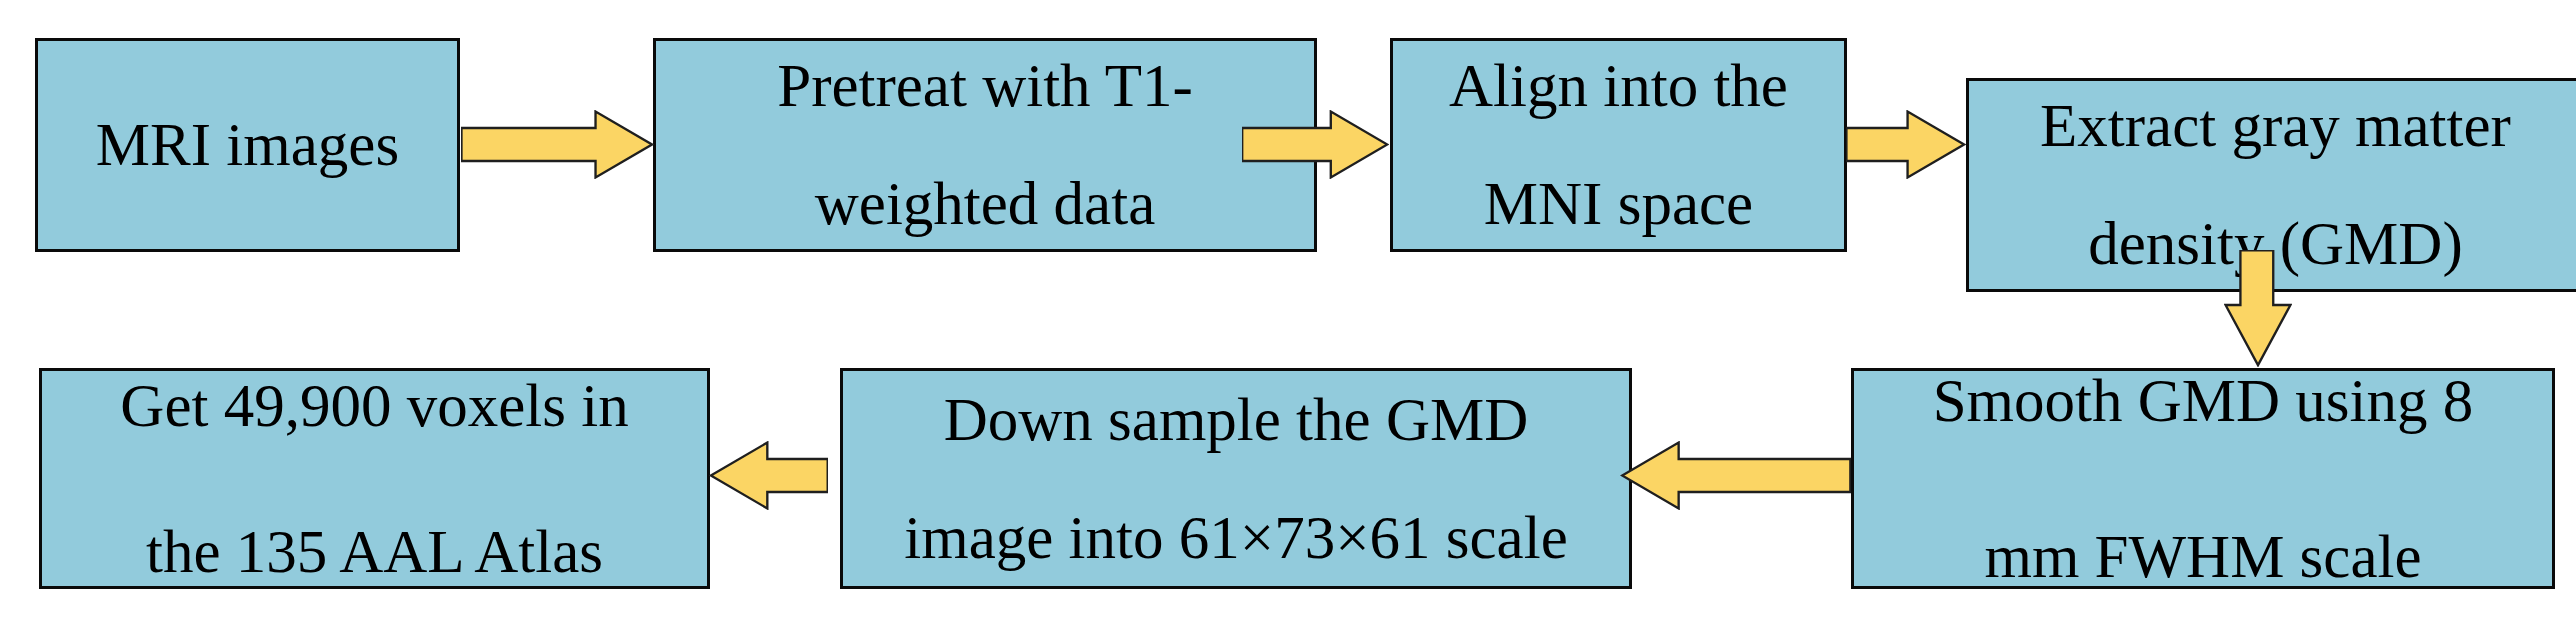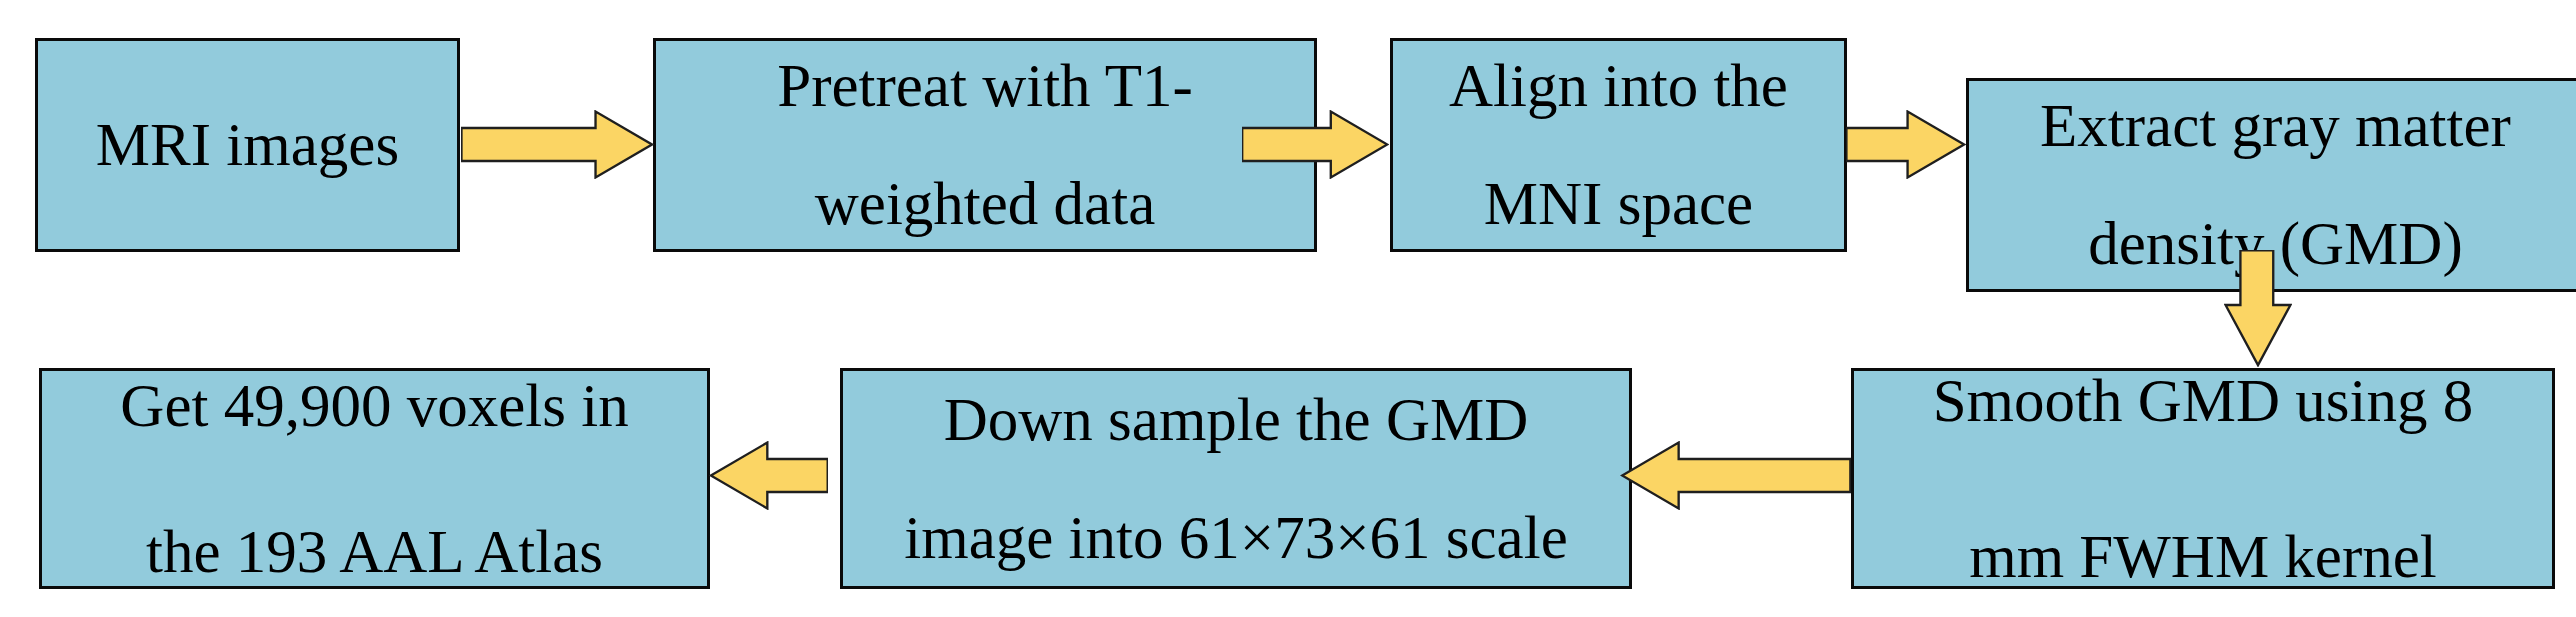--- a/index.html
+++ b/index.html
@@ -70,31 +70,31 @@
     <div class="line">MNI space</div>
   </div>
 
   <div class="box b4">
     <div class="line">Extract gray matter</div>
     <div class="line">density (GMD)</div>
   </div>
 
   <div class="box b5">
     <div class="line">Smooth GMD using 8</div>
-    <div class="line">mm FWHM kernel</div>
+    <div class="line">mm FWHM scale</div>
   </div>
 
   <div class="box b6">
     <div class="line">Down sample the GMD</div>
     <div class="line">image into 61×73×61 scale</div>
   </div>
 
   <div class="box b7">
     <div class="line">Get 49,900 voxels in</div>
-    <div class="line">the 193 AAL Atlas</div>
+    <div class="line">the 135 AAL Atlas</div>
   </div>
 
   <svg class="arrow a1" width="193" height="69" viewBox="0 0 245 88">
     <polygon points="0,23 171,23 171,2 243,44 171,86 171,65 0,65"></polygon>
   </svg>
 
   <svg class="arrow a2" width="147" height="69" viewBox="0 0 187 88">
     <polygon points="0,23 113,23 113,2 185,44 113,86 113,65 0,65"></polygon>
   </svg>
 

